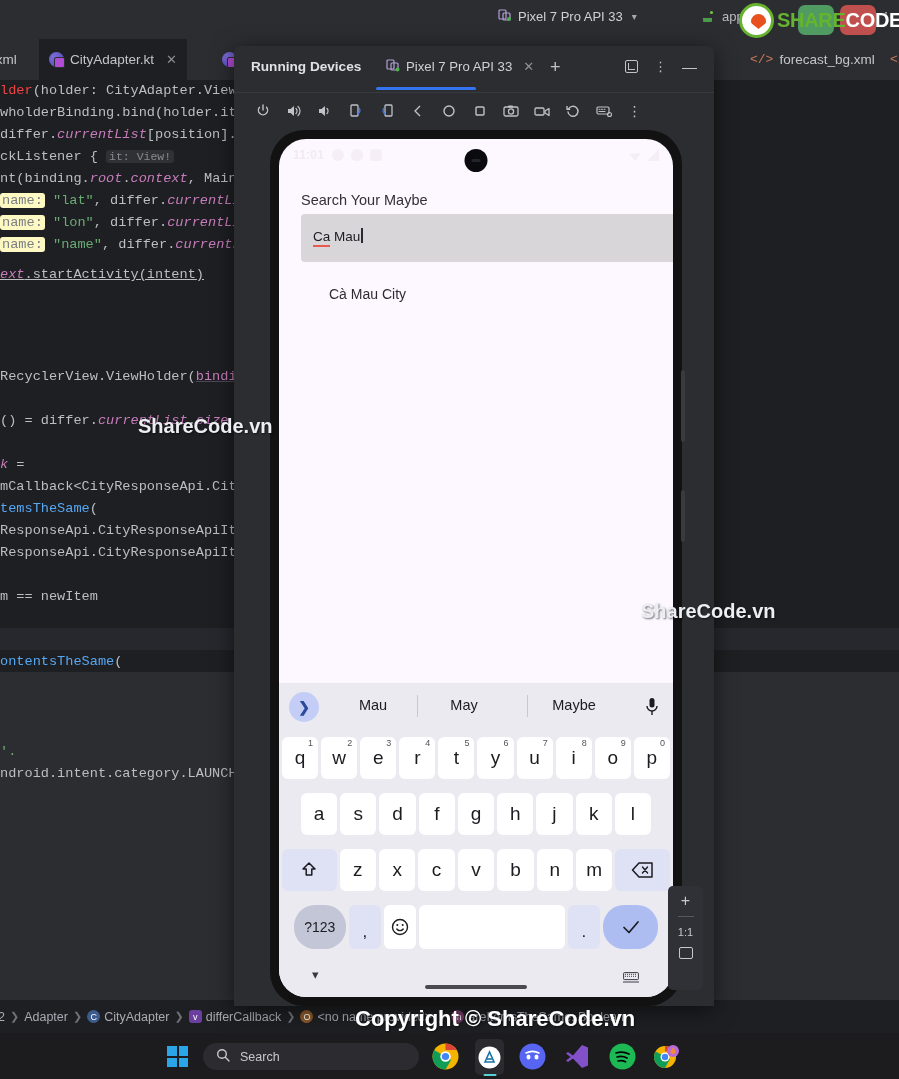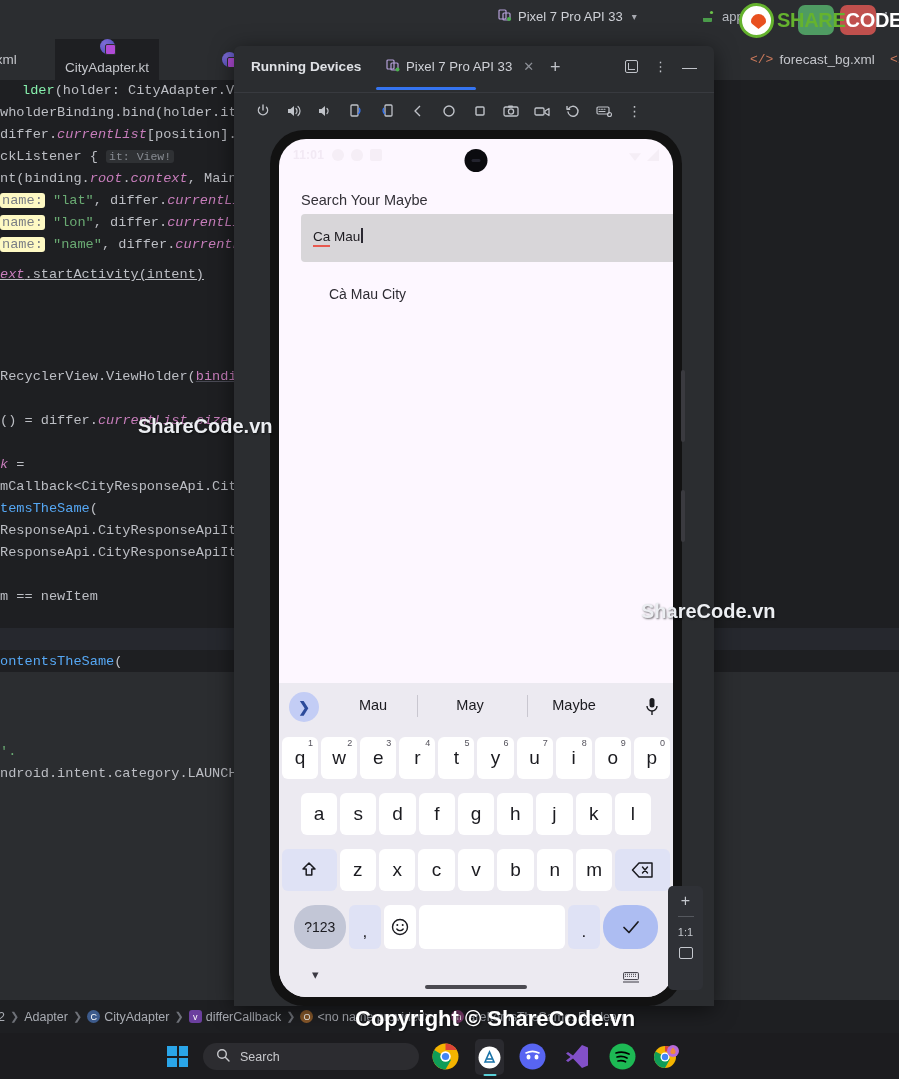--- a/index.html
+++ b/index.html
@@ -67,21 +67,21 @@
   .editor {
     position: absolute; left: 0; top: 80px; width: 899px; height: 920px;
     background: #1e1f22; overflow: hidden;
   }
   .code-line {
     position: absolute; left: 0;
     font-family: "Liberation Mono", monospace;
     font-size: 13.6px; line-height: 22px; white-space: pre;
     color: #bcbec4;
   }
-  .kw   { color: #86efac; margin-left: 22px; }
+  .kw   { color: #ef4444; }
   .str  { color: #6aab73; }
   .fld  { color: #c77dbb; font-style: italic; }
   .fn   { color: #56a8f5; }
   .prm  { color: #7a7e85; background:#fef9c3; border-radius:3px; padding:0 2px; font-style: normal;}
   .hint { color: #868a91; background:#2f3134; border-radius:3px; padding:0 3px; font-size:11.5px;}
   .und  { text-decoration: underline; text-decoration-color:#4a4a55; }
   .hl-row {
     position:absolute; left:0; width:899px; height:22px; background:#26282e;
   }
 
@@ -351,21 +351,21 @@
     <div class="win-badge g"></div>
     <div class="win-badge r"></div>
   </div>
   <div class="titlebar-kebab">⋮</div>
 </div>
 
 <div class="tabstrip">
   <div class="etab" style="left:-18px;">
     <span>.xml</span>
   </div>
-  <div class="etab active" style="left:55px;flex-direction:column;">
+  <div class="etab active" style="left:39px;">
     <span class="kt-icon"></span>
     <span>CityAdapter.kt</span>
     <span class="tab-x">✕</span>
   </div>
   <div class="etab" style="left:212px;">
     <span class="kt-icon"></span>
   </div>
   <div class="etab" style="left:740px;">
     <span class="xml-icon">&lt;/&gt;</span>
     <span>forecast_bg.xml</span>
@@ -556,21 +556,21 @@
       <div class="app-input">
         <div class="app-input-text"><span class="spell">Ca</span><span> Mau</span><span class="caret-bar"></span></div>
       </div>
       <div class="result-item">Cà Mau City</div>
 
       <div class="kb">
         <div class="kb-sugg">
           <div class="kb-arrow">❯</div>
           <div class="sugg-word" style="left:55px; width:78px;">Mau</div>
           <div class="sugg-div" style="left:138px;"></div>
-          <div class="sugg-word" style="left:152px; width:78px;">May</div>
+          <div class="sugg-word" style="left:146px; width:78px;">May</div>
           <div class="sugg-div" style="left:248px;"></div>
           <div class="sugg-word" style="left:256px; width:78px;">Maybe</div>
           <div class="kb-mic">
             <svg width="14" height="20" viewBox="0 0 14 20">
                   <rect x="4.5" y="1" width="5" height="9.5" rx="2.5" fill="#1b1b20"></rect>
                   <path d="M2 9a5 5 0 0 0 10 0" stroke="#1b1b20" stroke-width="1.4" fill="none"></path>
                   <path d="M7 14v4" stroke="#1b1b20" stroke-width="1.4"></path>
                 </svg>
           </div>
         </div>

